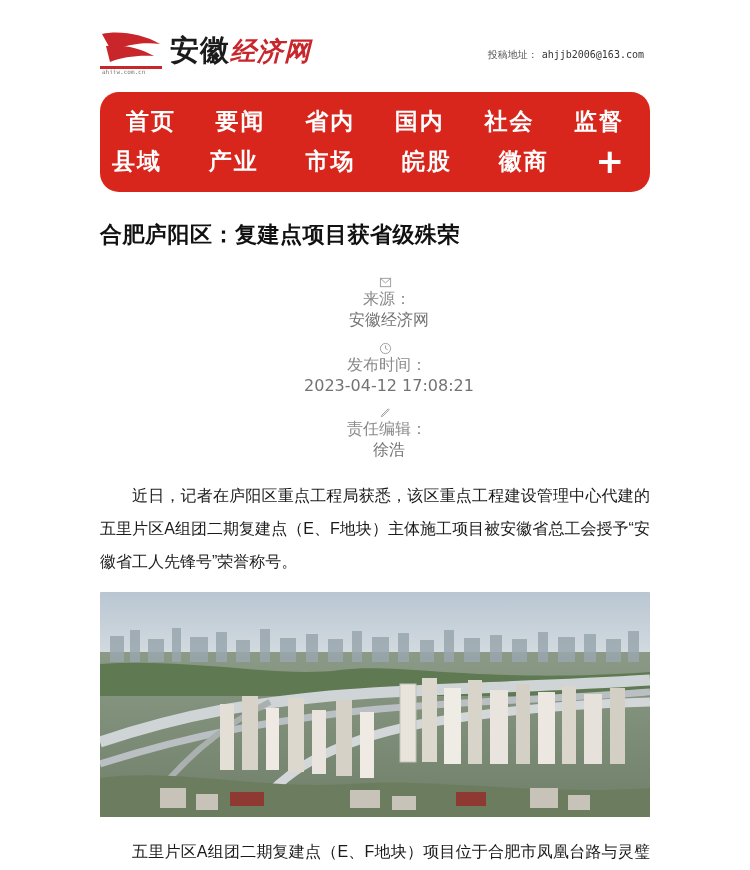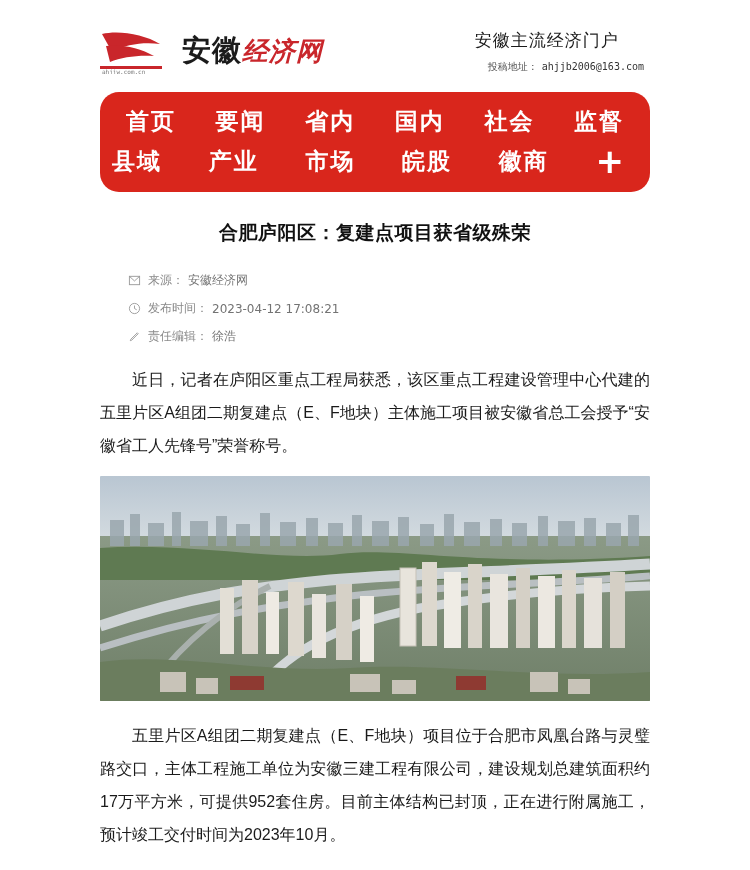--- a/index.html
+++ b/index.html
@@ -28,21 +28,21 @@
   
   .site-header {
     display: flex;
     align-items: center;
     justify-content: space-between;
     padding: 28px 0 18px 0;
   }
   .logo {
     display: flex;
     align-items: center;
-    gap: 20px;
+    gap: 8px;
   }
   .logo-mark {
     position: relative;
     width: 62px;
     height: 46px;
   }
   .logo-mark svg { display: block; }
   .logo-text {
     display: flex;
     align-items: baseline;
@@ -111,38 +111,38 @@
   .nav-plus {
     color: #fff;
     font-size: 34px;
     font-weight: bold;
     line-height: 30px;
     font-family: "DejaVu Sans", sans-serif;
   }
 
   
   .article-title {
-    text-align: center;
-    font-size: 19px;
+    font-size: 22px;
     font-weight: bold;
     color: #111;
     margin: 28px 0 26px 0;
     letter-spacing: 0.5px;
     font-family: "DejaVu Sans", sans-serif;
   }
   .meta-list {
     padding-left: 28px;
   }
   .meta-row {
     display: flex;
     align-items: center;
-    font-size: 12px;
+    font-size: 16px;
     color: #8a8a8a;
     margin-bottom: 11px;
     font-family: "DejaVu Sans", sans-serif;
+    flex-direction: column;
   }
   .meta-icon {
     width: 13px;
     height: 13px;
     margin-right: 7px;
     flex: 0 0 13px;
     color: #9a9a9a;
   }
   .meta-icon svg { display: block; }
   .meta-label { margin-right: 4px; }
@@ -182,21 +182,20 @@
             <path d="M0 38 L62 38 L62 41 L0 41 Z" fill="#c9262b"></path>
             <text x="2" y="46" font-family="DejaVu Sans Mono, monospace" font-size="6" fill="#777">ahjjw.com.cn</text>
           </svg>
         </div>
         <div class="logo-text">
           <span class="t1">安徽</span>
           <span class="t2">经济网</span>
         </div>
       </div>
       <div class="header-right">
-        <div class="slogan">安徽主流经济门户</div>
         <div class="submit-line">
           <span>投稿地址：</span><span class="mail">ahjjb2006@163.com</span>
         </div>
       </div>
     </div>
 
     <div class="nav">
       <div class="nav-row">
         <div class="nav-item">首页</div>
         <div class="nav-item">要闻</div>

